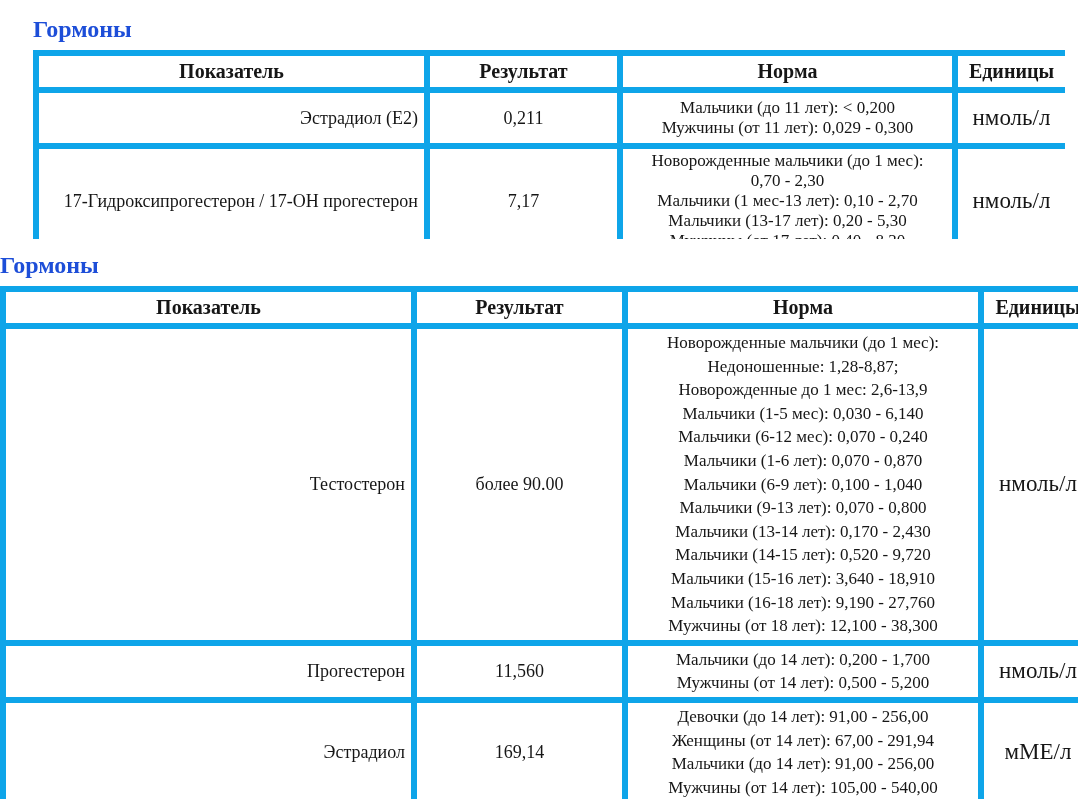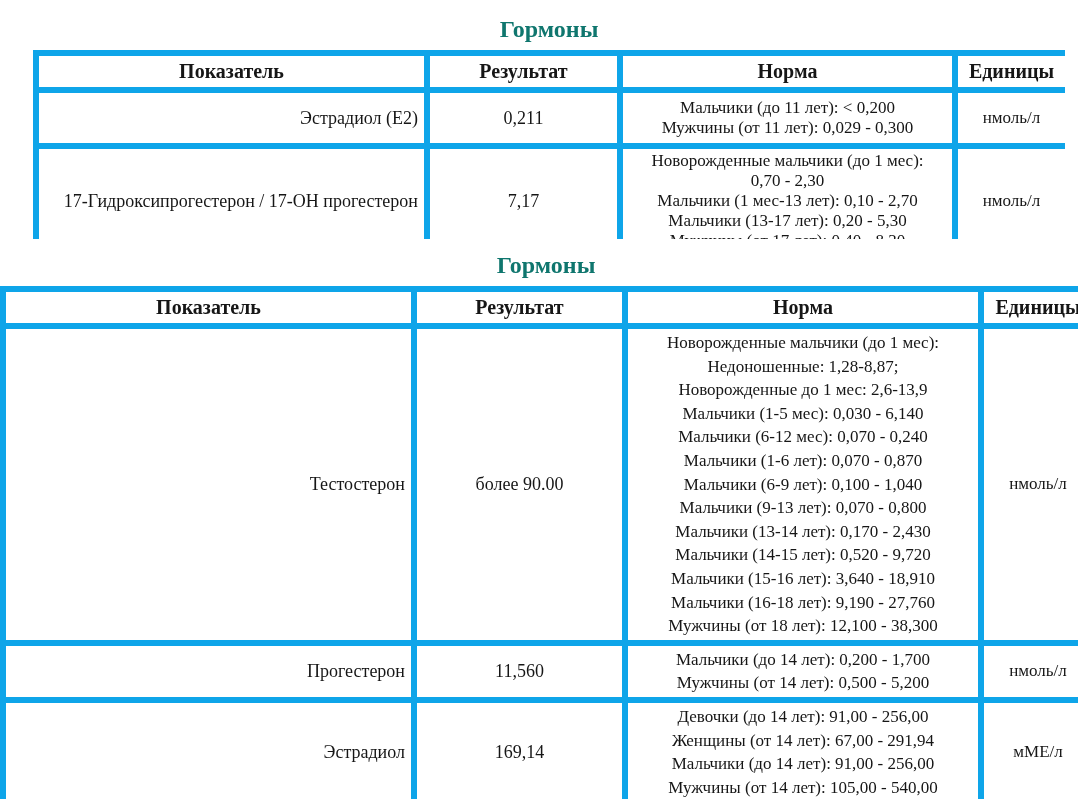--- a/index.html
+++ b/index.html
@@ -11,26 +11,26 @@
     overflow: hidden;
     font-family: "Liberation Serif", "DejaVu Serif", serif;
     color: #161616;
     position: relative;
   }
   .section { position: absolute; }
   .section-top { left: 33px; top: 15px; width: 1032px; }
   .section-bottom { left: 0px; top: 251px; width: 1092px; }
 
   .table-title {
-    text-align: center;
+    text-align: left;
     font-weight: bold;
     font-size: 24px;
     line-height: 29px;
     margin: 0 0 6px 0;
-    color: #0f766e;
+    color: #1d4ed8;
   }
 
   .clip-bottom { height: 189px; overflow: hidden; }
 
   table.lab {
     border-collapse: collapse;
     table-layout: fixed;
     width: 100%;
     background: #fff;
   }
@@ -58,21 +58,21 @@
     font-size: 18px;
   }
   td.cell-norm {
     text-align: center;
     padding: 2px 2px;
     font-size: 17px;
   }
   td.cell-units {
     text-align: center;
     padding: 10px 2px;
-    font-size: 17px;
+    font-size: 23px;
   }
   .norm-line { display: block; }
   .t1 .norm-line { line-height: 20px; }
   .t2 .norm-line { line-height: 23.6px; }
   .t1 td.cell-indicator { height: 42px; }
 </style>
 </head>
 <body>
 
 <div class="section section-top">

